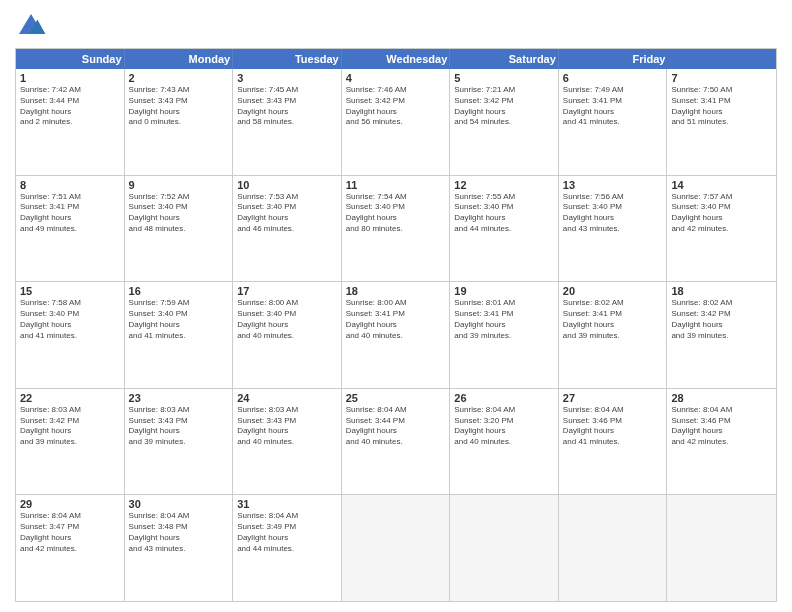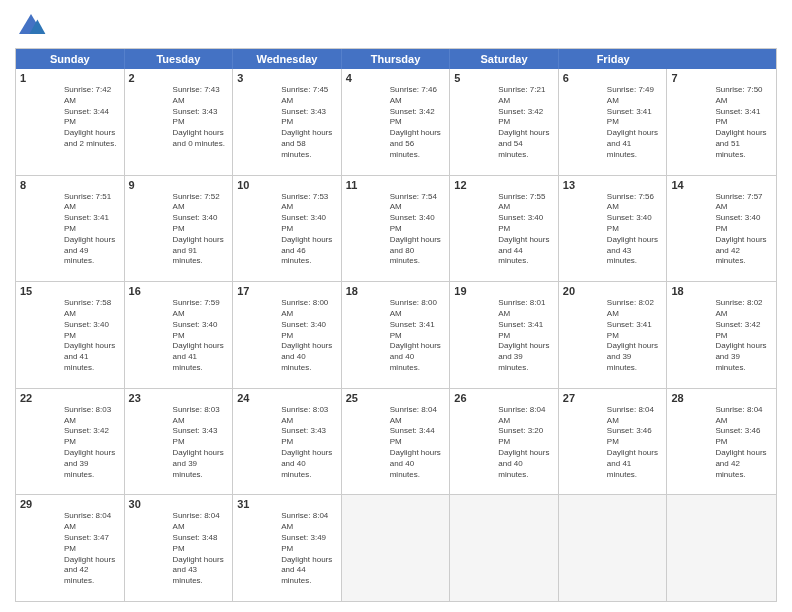--- a/index.html
+++ b/index.html
@@ -59,21 +59,21 @@
     }
     .cal-header {
       display: grid;
       grid-template-columns: repeat(7, 1fr);
       background: #4472C4;
     }
     .cal-header-cell {
       color: #fff;
       font-size: 11px;
       font-weight: bold;
-      text-align: center;
+      text-align: right;
       padding: 4px 2px;
       border-right: 1px solid #5580cc;
     }
     .cal-header-cell:last-child { border-right: none; }
     .cal-body {
       display: flex;
       flex-direction: column;
       flex: 1;
     }
     .cal-row {
@@ -97,21 +97,20 @@
       font-size: 11px;
       font-weight: bold;
       color: #333;
       display: block;
       margin-bottom: 1px;
     }
     .cell-text {
       font-size: 8px;
       color: #444;
       line-height: 1.35;
-      margin-left: 44px;
     }
   </style>
 </head>
 <body>
 
 <div class="page">
   <div class="header">
     <div class="logo">
       <svg class="logo-icon" viewBox="0 0 40 40">
         <polygon points="20,5 35,30 5,30" fill="#4472C4"></polygon>
@@ -124,23 +123,23 @@
     </div>
     <div class="title-block">
       <div class="main-title"></div>
       <div class="subtitle"></div>
     </div>
   </div>
 
   <div class="calendar">
     <div class="cal-header" id="cal-header">
         <div class="cal-header-cell">Sunday</div>
+        <div class="cal-header-cell">Monday</div>
         <div class="cal-header-cell">Tuesday</div>
         <div class="cal-header-cell">Wednesday</div>
-        <div class="cal-header-cell">Thursday</div>
         <div class="cal-header-cell">Saturday</div>
         <div class="cal-header-cell">Friday</div>
       </div>
     <div class="cal-body" id="cal-body">
         <div class="cal-row">
           <div class="cal-cell">
             <span class="day-num">1</span>
             <div class="cell-text"><span>Sunrise: 7:42 AM</span><br><span>Sunset: 3:44 PM</span><br><span>Daylight hours</span><br><span>and 2 minutes.</span></div>
           </div>
           <div class="cal-cell">
@@ -168,21 +167,21 @@
             <div class="cell-text"><span>Sunrise: 7:50 AM</span><br><span>Sunset: 3:41 PM</span><br><span>Daylight hours</span><br><span>and 51 minutes.</span></div>
           </div>
         </div>
         <div class="cal-row">
           <div class="cal-cell">
             <span class="day-num">8</span>
             <div class="cell-text"><span>Sunrise: 7:51 AM</span><br><span>Sunset: 3:41 PM</span><br><span>Daylight hours</span><br><span>and 49 minutes.</span></div>
           </div>
           <div class="cal-cell">
             <span class="day-num">9</span>
-            <div class="cell-text"><span>Sunrise: 7:52 AM</span><br><span>Sunset: 3:40 PM</span><br><span>Daylight hours</span><br><span>and 91 minutes.</span></div>
+            <div class="cell-text"><span>Sunrise: 7:52 AM</span><br><span>Sunset: 3:40 PM</span><br><span>Daylight hours</span><br><span>and 48 minutes.</span></div>
           </div>
           <div class="cal-cell">
             <span class="day-num">10</span>
             <div class="cell-text"><span>Sunrise: 7:53 AM</span><br><span>Sunset: 3:40 PM</span><br><span>Daylight hours</span><br><span>and 46 minutes.</span></div>
           </div>
           <div class="cal-cell">
             <span class="day-num">11</span>
             <div class="cell-text"><span>Sunrise: 7:54 AM</span><br><span>Sunset: 3:40 PM</span><br><span>Daylight hours</span><br><span>and 80 minutes.</span></div>
           </div>
           <div class="cal-cell">

